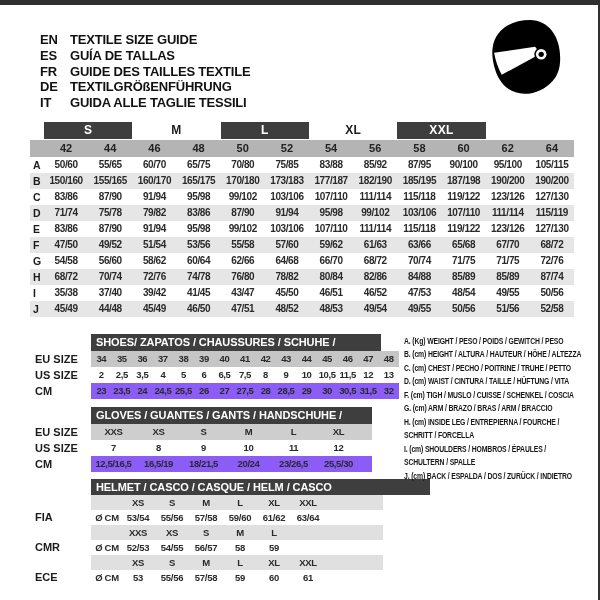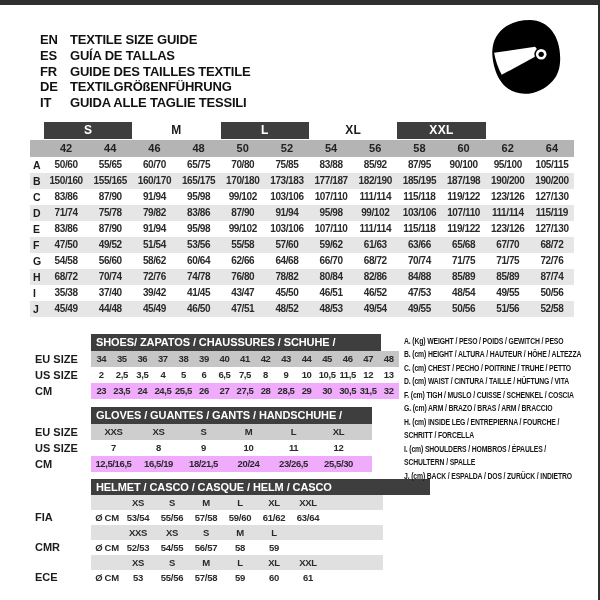--- a/index.html
+++ b/index.html
@@ -40,21 +40,21 @@
   .gloves .bar { width:281px; }
   .helmet-table .bar { width:339px; height:16px; line-height:16px; }
 
   .srow { display:flex; height:16px; }
   .slabel { width:61px; font-size:11px; font-weight:bold; line-height:16px; padding-left:5px; box-sizing:border-box; }
   .sband { display:grid; }
   .shoes .sband { width:308px; grid-template-columns:repeat(15,1fr); }
   .gloves .sband { width:281px; grid-template-columns:repeat(6,45px); }
   .band-mid-shoes { background:#c6c6c6; }
   .band-mid-gloves { background:#cecece; }
-  .band-light { background:#f0abfc; }
+  .band-light { background:#8b5cf6; }
   .scell { font-size:9.5px; font-weight:bold; text-align:center; line-height:16px; letter-spacing:-0.4px; color:#2a2a2a; }
 
   .hrow { display:flex; height:15px; }
   .hband { width:292px; display:grid; grid-template-columns:30px repeat(6,34px); }
   .hsizes { background:#e0e0e0; }
   .hcell { font-size:9.5px; font-weight:bold; text-align:center; line-height:15px; letter-spacing:-0.3px; color:#2a2a2a; }
   .hunit { text-align:center; padding-left:2px; }
   .hlabel { width:61px; font-size:11px; font-weight:bold; line-height:15px; padding-left:5px; box-sizing:border-box; }
 
   

